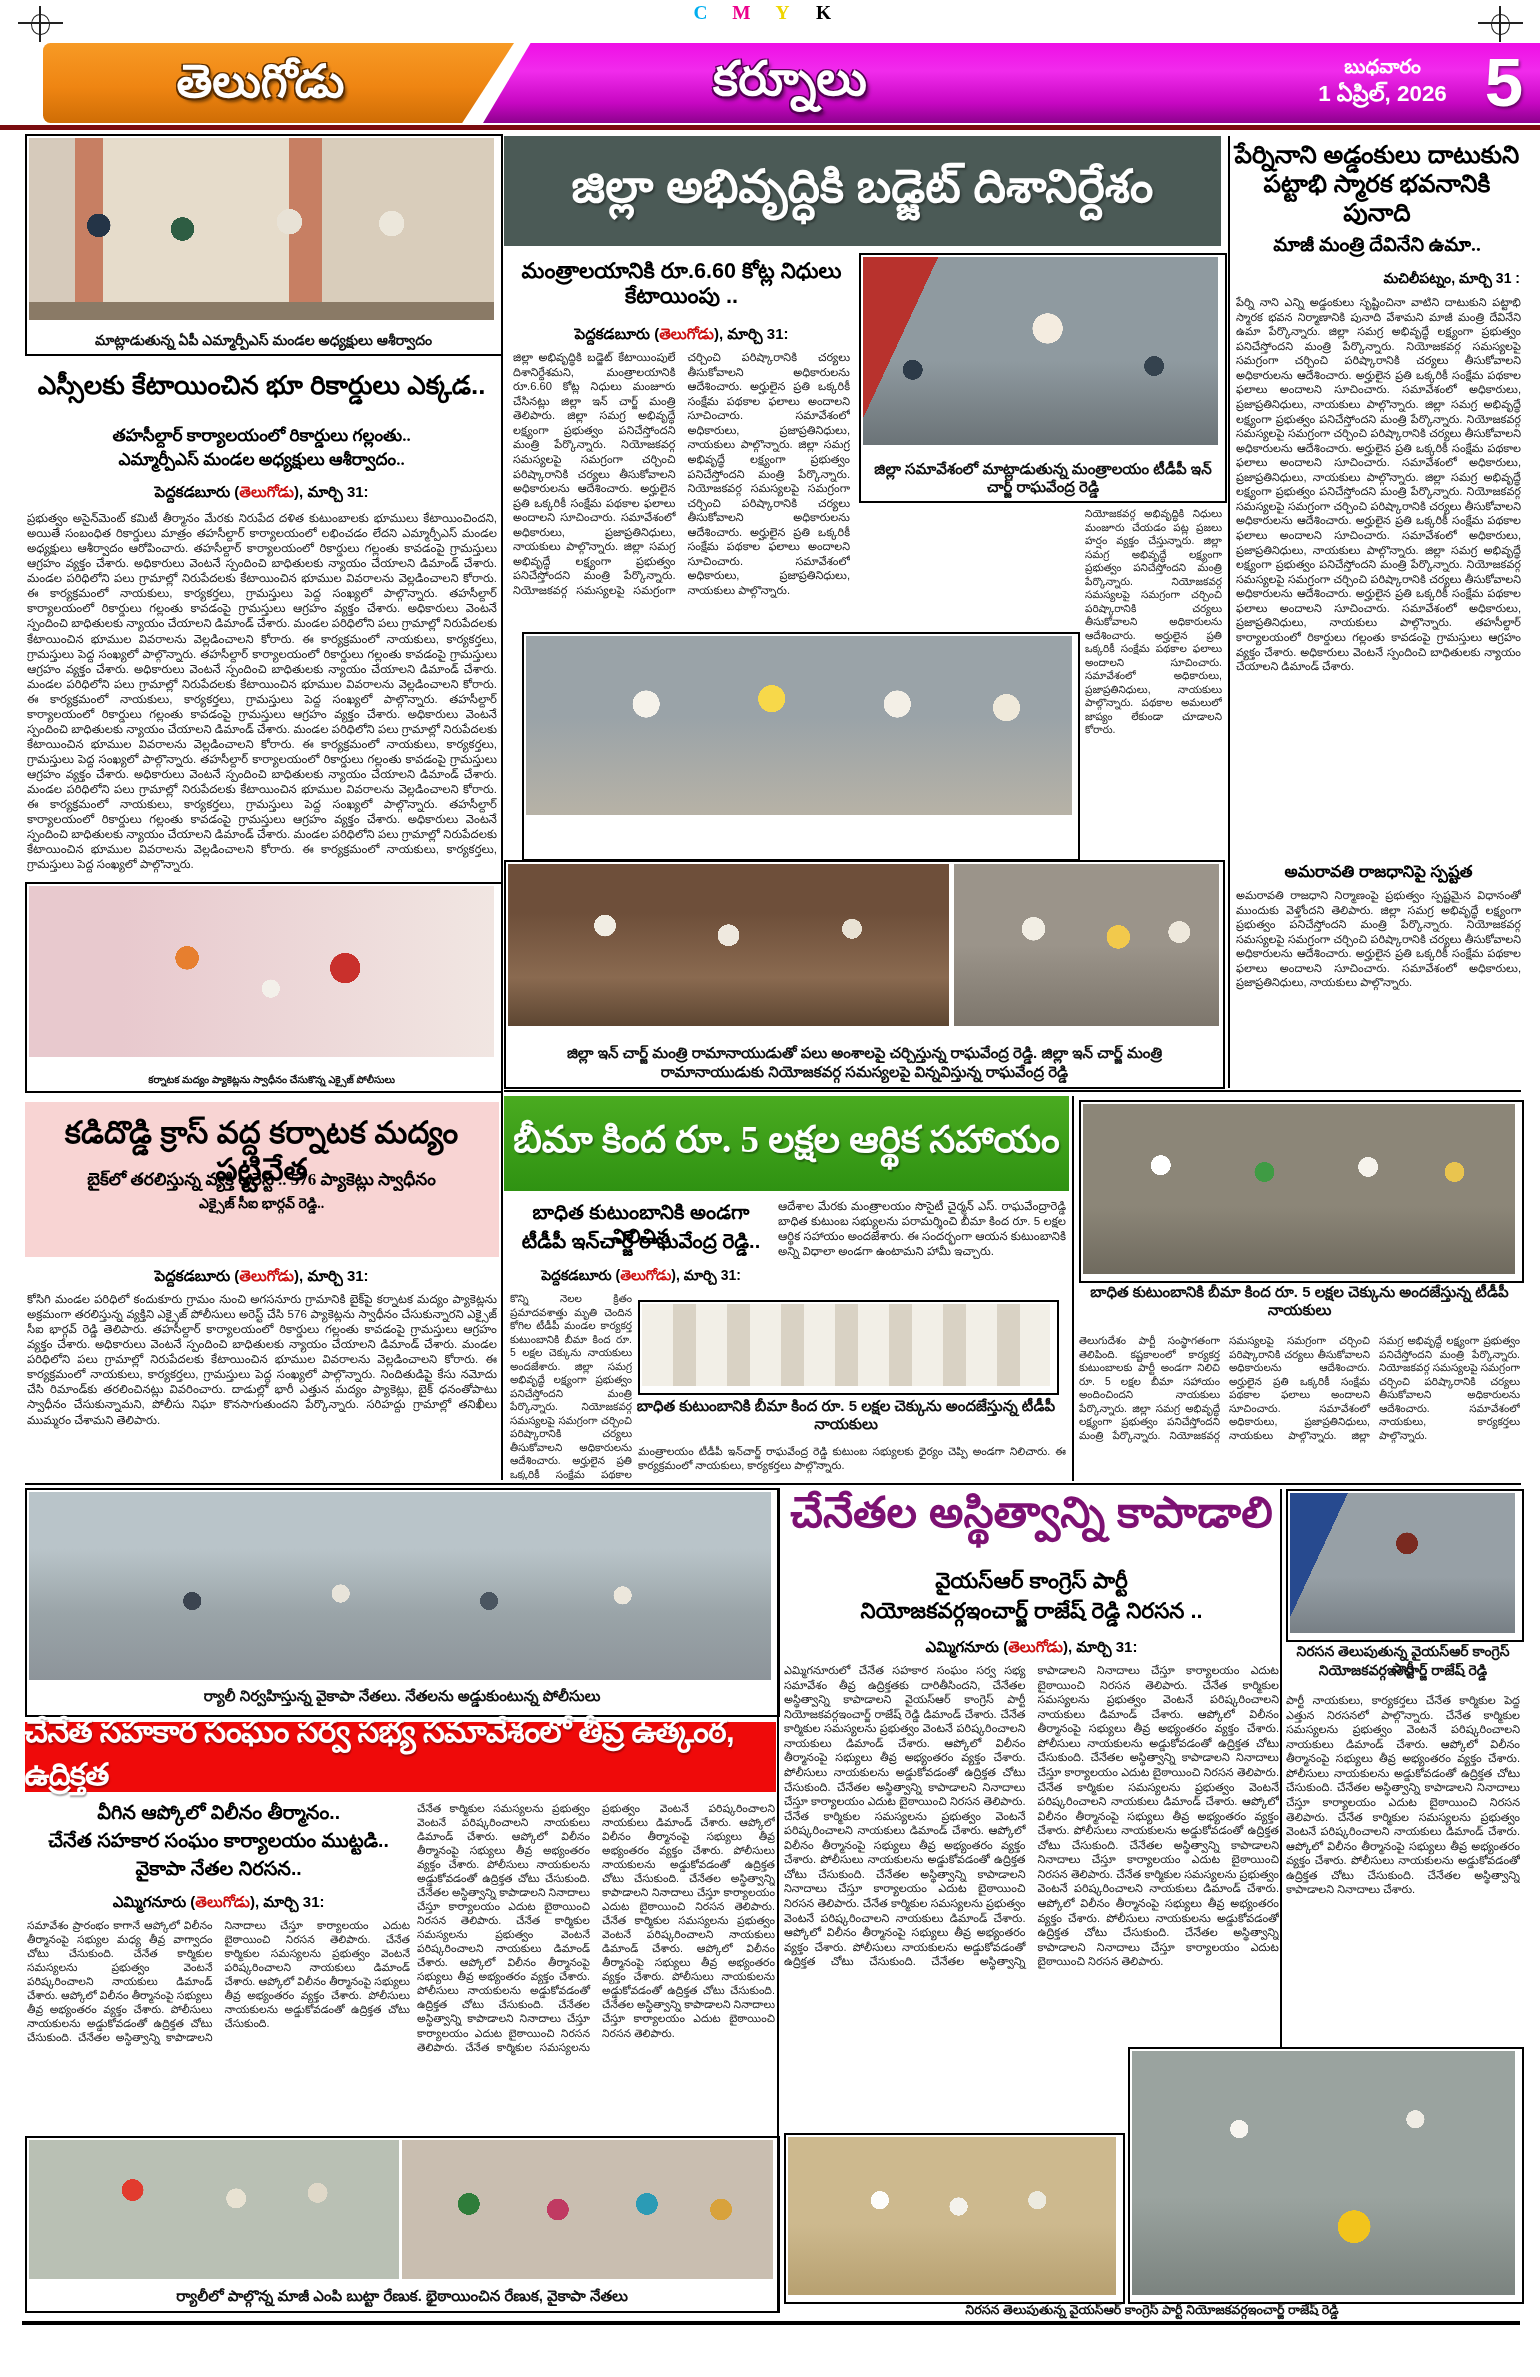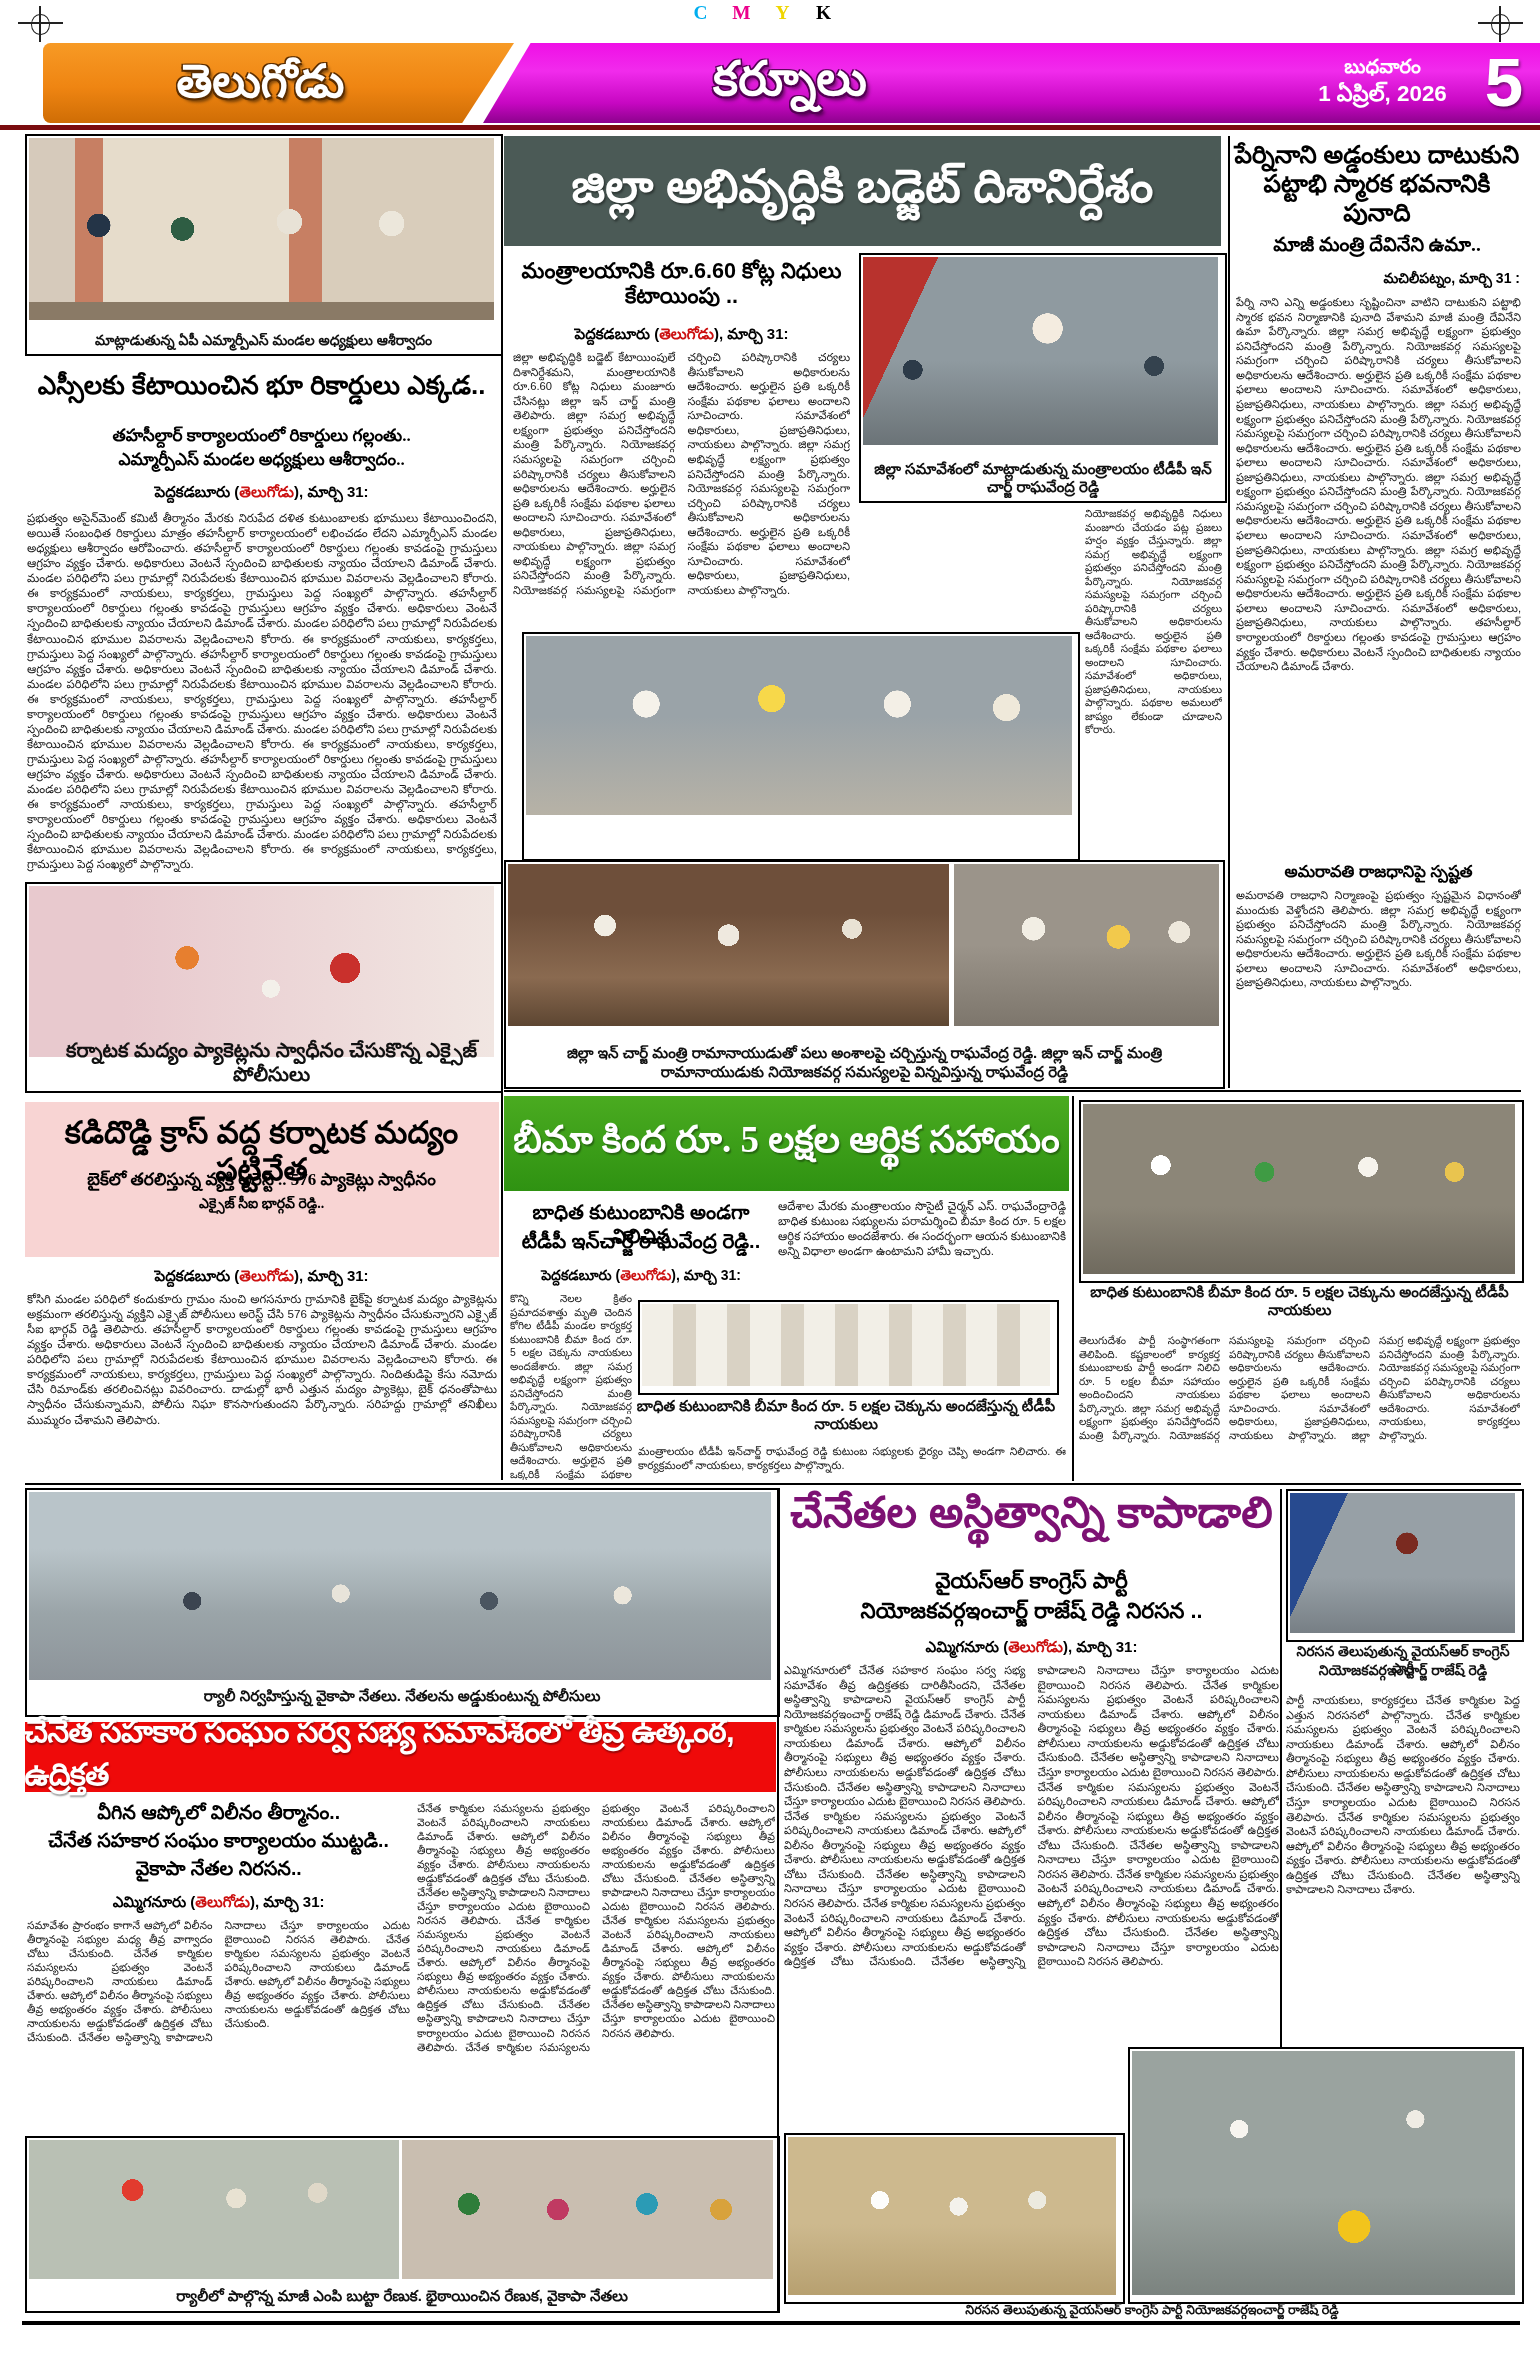--- a/index.html
+++ b/index.html
@@ -163,21 +163,21 @@
   <div class="headline" style="left:24.6px;top:370px;width:474px;font-size:26px;">ఎస్సీలకు కేటాయించిన భూ రికార్డులు ఎక్కడ..</div>
   <div class="subhead" style="left:24.6px;top:425px;width:474px;font-size:17px;">తహసీల్దార్ కార్యాలయంలో రికార్డులు గల్లంతు..</div>
   <div class="subhead" style="left:24.6px;top:449px;width:474px;font-size:17px;">ఎమ్మార్పీఎస్ మండల అధ్యక్షులు ఆశీర్వాదం..</div>
   <div class="dateline" style="left:24.6px;top:483px;width:474px;">
     <span>పెద్దకడబూరు (</span><span class="brand-red">తెలుగోడు</span><span>),  మార్చి 31:</span>
   </div>
   <div class="body-txt" style="left:27px;top:510px;width:470px;height:367px;">ప్రభుత్వం అసైన్‌మెంట్ కమిటీ తీర్మానం మేరకు నిరుపేద దళిత కుటుంబాలకు భూములు కేటాయించిందని, అయితే సంబంధిత రికార్డులు మాత్రం తహసీల్దార్ కార్యాలయంలో లభించడం లేదని ఎమ్మార్పీఎస్ మండల అధ్యక్షులు ఆశీర్వాదం ఆరోపించారు. తహసీల్దార్ కార్యాలయంలో రికార్డులు గల్లంతు కావడంపై గ్రామస్తులు ఆగ్రహం వ్యక్తం చేశారు. అధికారులు వెంటనే స్పందించి బాధితులకు న్యాయం చేయాలని డిమాండ్ చేశారు. మండల పరిధిలోని పలు గ్రామాల్లో నిరుపేదలకు కేటాయించిన భూముల వివరాలను వెల్లడించాలని కోరారు. ఈ కార్యక్రమంలో నాయకులు, కార్యకర్తలు, గ్రామస్తులు పెద్ద సంఖ్యలో పాల్గొన్నారు. తహసీల్దార్ కార్యాలయంలో రికార్డులు గల్లంతు కావడంపై గ్రామస్తులు ఆగ్రహం వ్యక్తం చేశారు. అధికారులు వెంటనే స్పందించి బాధితులకు న్యాయం చేయాలని డిమాండ్ చేశారు. మండల పరిధిలోని పలు గ్రామాల్లో నిరుపేదలకు కేటాయించిన భూముల వివరాలను వెల్లడించాలని కోరారు. ఈ కార్యక్రమంలో నాయకులు, కార్యకర్తలు, గ్రామస్తులు పెద్ద సంఖ్యలో పాల్గొన్నారు. తహసీల్దార్ కార్యాలయంలో రికార్డులు గల్లంతు కావడంపై గ్రామస్తులు ఆగ్రహం వ్యక్తం చేశారు. అధికారులు వెంటనే స్పందించి బాధితులకు న్యాయం చేయాలని డిమాండ్ చేశారు. మండల పరిధిలోని పలు గ్రామాల్లో నిరుపేదలకు కేటాయించిన భూముల వివరాలను వెల్లడించాలని కోరారు. ఈ కార్యక్రమంలో నాయకులు, కార్యకర్తలు, గ్రామస్తులు పెద్ద సంఖ్యలో పాల్గొన్నారు. తహసీల్దార్ కార్యాలయంలో రికార్డులు గల్లంతు కావడంపై గ్రామస్తులు ఆగ్రహం వ్యక్తం చేశారు. అధికారులు వెంటనే స్పందించి బాధితులకు న్యాయం చేయాలని డిమాండ్ చేశారు. మండల పరిధిలోని పలు గ్రామాల్లో నిరుపేదలకు కేటాయించిన భూముల వివరాలను వెల్లడించాలని కోరారు. ఈ కార్యక్రమంలో నాయకులు, కార్యకర్తలు, గ్రామస్తులు పెద్ద సంఖ్యలో పాల్గొన్నారు. తహసీల్దార్ కార్యాలయంలో రికార్డులు గల్లంతు కావడంపై గ్రామస్తులు ఆగ్రహం వ్యక్తం చేశారు. అధికారులు వెంటనే స్పందించి బాధితులకు న్యాయం చేయాలని డిమాండ్ చేశారు. మండల పరిధిలోని పలు గ్రామాల్లో నిరుపేదలకు కేటాయించిన భూముల వివరాలను వెల్లడించాలని కోరారు. ఈ కార్యక్రమంలో నాయకులు, కార్యకర్తలు, గ్రామస్తులు పెద్ద సంఖ్యలో పాల్గొన్నారు. తహసీల్దార్ కార్యాలయంలో రికార్డులు గల్లంతు కావడంపై గ్రామస్తులు ఆగ్రహం వ్యక్తం చేశారు. అధికారులు వెంటనే స్పందించి బాధితులకు న్యాయం చేయాలని డిమాండ్ చేశారు. మండల పరిధిలోని పలు గ్రామాల్లో నిరుపేదలకు కేటాయించిన భూముల వివరాలను వెల్లడించాలని కోరారు. ఈ కార్యక్రమంలో నాయకులు, కార్యకర్తలు, గ్రామస్తులు పెద్ద సంఖ్యలో పాల్గొన్నారు.</div>
 
   <div class="frame" style="left:24.6px;top:882px;width:474px;height:207px;">
     <div class="ph ph-bike" style="left:2.2px;top:2.2px;width:465px;height:171px;"></div>
-    <div class="cap" style="left:16px;right:0;bottom:4.5px;font-size:20px;">కర్నాటక మద్యం ప్యాకెట్లను స్వాధీనం చేసుకొన్న ఎక్సైజ్ పోలీసులు</div>
+    <div class="cap" style="left:16px;right:0;bottom:4.5px;font-size:10px;">కర్నాటక మద్యం ప్యాకెట్లను స్వాధీనం చేసుకొన్న ఎక్సైజ్ పోలీసులు</div>
   </div>
   <div class="pink-box"></div>
   <div class="headline" style="left:24.6px;top:1115px;width:474px;font-size:31px;">కడిదొడ్డి క్రాస్ వద్ద  కర్నాటక మద్యం పట్టివేత</div>
   <div class="subhead" style="left:24.6px;top:1169px;width:474px;font-size:17px;">బైక్‌లో తరలిస్తున్న వ్యక్తి అరెస్ట్ .. 576 ప్యాకెట్లు స్వాధీనం</div>
   <div class="subhead" style="left:24.6px;top:1195px;width:474px;font-size:14px;">ఎక్సైజ్ సీఐ భార్గవ్ రెడ్డి..</div>
   <div class="dateline" style="left:24.6px;top:1267px;width:474px;">
     <span>పెద్దకడబూరు (</span><span class="brand-red">తెలుగోడు</span><span>),  మార్చి 31:</span>
   </div>
   <div class="body-txt" style="left:27px;top:1291px;width:470px;height:188px;">కోసిగి మండల పరిధిలో కందుకూరు గ్రామం నుంచి అగసనూరు గ్రామానికి బైక్‌పై కర్నాటక మద్యం ప్యాకెట్లను అక్రమంగా తరలిస్తున్న వ్యక్తిని ఎక్సైజ్ పోలీసులు అరెస్ట్ చేసి 576 ప్యాకెట్లను స్వాధీనం చేసుకున్నారని ఎక్సైజ్ సీఐ భార్గవ్ రెడ్డి తెలిపారు. తహసీల్దార్ కార్యాలయంలో రికార్డులు గల్లంతు కావడంపై గ్రామస్తులు ఆగ్రహం వ్యక్తం చేశారు. అధికారులు వెంటనే స్పందించి బాధితులకు న్యాయం చేయాలని డిమాండ్ చేశారు. మండల పరిధిలోని పలు గ్రామాల్లో నిరుపేదలకు కేటాయించిన భూముల వివరాలను వెల్లడించాలని కోరారు. ఈ కార్యక్రమంలో నాయకులు, కార్యకర్తలు, గ్రామస్తులు పెద్ద సంఖ్యలో పాల్గొన్నారు. నిందితుడిపై కేసు నమోదు చేసి రిమాండ్‌కు తరలించినట్లు వివరించారు. దాడుల్లో భారీ ఎత్తున మద్యం ప్యాకెట్లు, బైక్ ధనంతోపాటు స్వాధీనం చేసుకున్నామని, పోలీసు నిఘా కొనసాగుతుందని పేర్కొన్నారు. సరిహద్దు గ్రామాల్లో తనిఖీలు ముమ్మరం చేశామని తెలిపారు.</div>
 

